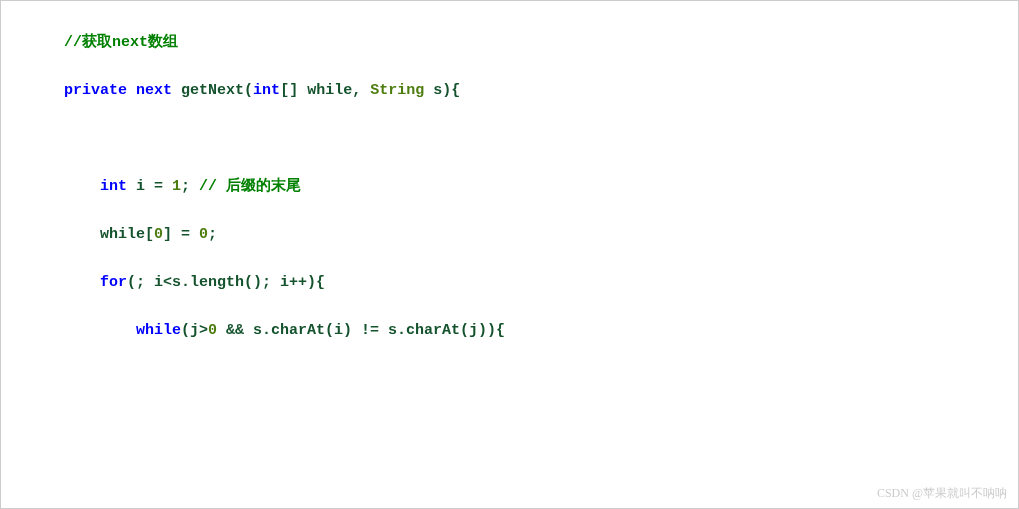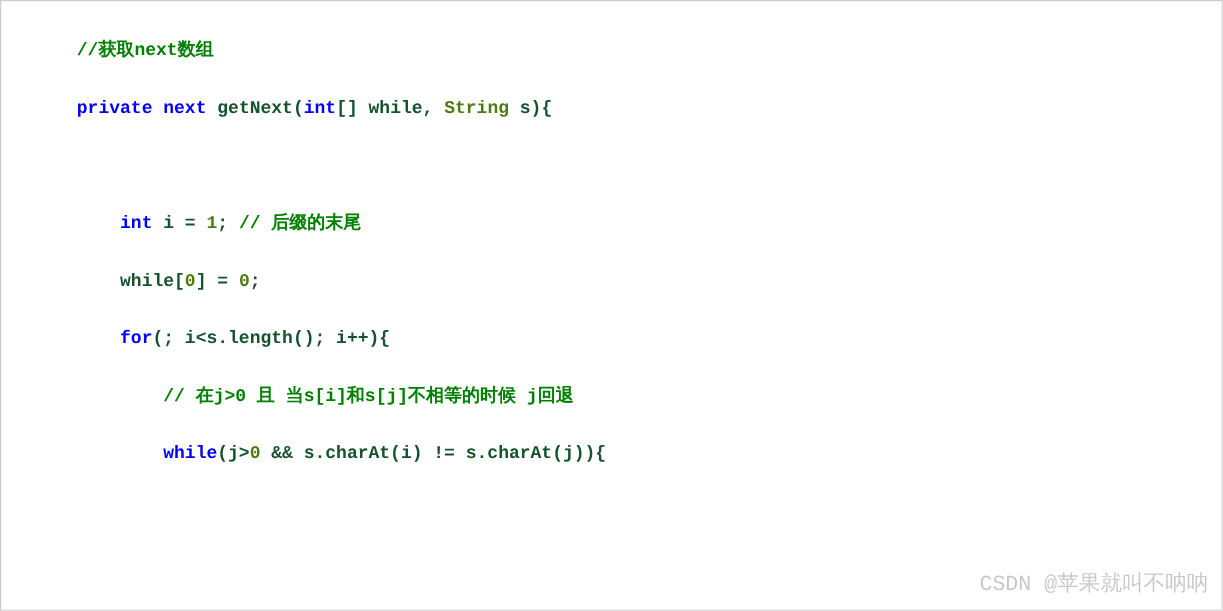--- a/index.html
+++ b/index.html
@@ -32,37 +32,36 @@
   }
   .c  { color: #008000; }  
   .k  { color: #0000ff; }  
   .t  { color: #4d7c0f; }  
   .n  { color: #14532d; }  
   .watermark {
     position: absolute;
     right: 12px;
     bottom: 6px;
     color: rgba(0,0,0,0.22);
-    font-family: Liberation Mono, monospace;
-    font-size: 18px;
+    font-family: Liberation Serif, serif;
+    font-size: 12px;
     pointer-events: none;
     text-align: center;
   }
 </style>
 </head>
 <body>
 
 <div class="code-block">
 <span class="line">       <span class="c">//获取next数组</span></span>
 <span class="line">       <span class="k">private</span> <span class="k">next</span> <span class="n">getNext</span><span class="n">(</span><span class="k">int</span><span class="n">[] while, </span><span class="t">String</span><span class="n"> s){</span></span>
 <span class="line"> </span>
 <span class="line">           <span class="k">int</span><span class="n"> i = </span><span class="t">1</span><span class="n">; </span><span class="c">// 后缀的末尾</span></span>
 <span class="line">           <span class="n">while[</span><span class="t">0</span><span class="n">] = </span><span class="t">0</span><span class="n">;</span></span>
 <span class="line">           <span class="k">for</span><span class="n">(; i&lt;s.length(); i++){</span></span>
-<span class="line">               <span class="c">// 在j&gt;0 且 当s[i]和s[j]不相等的时候 j回退</span></span>
 <span class="line">               <span class="k">while</span><span class="n">(j&gt;</span><span class="t">0</span><span class="n"> &amp;&amp; s.charAt(i) != s.charAt(j)){</span></span>
 
 
 
 
 
 
 
 
 

